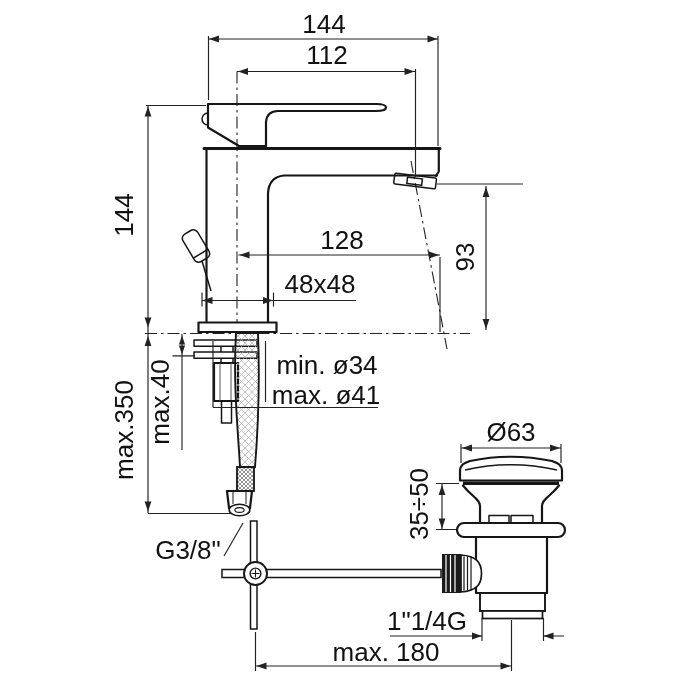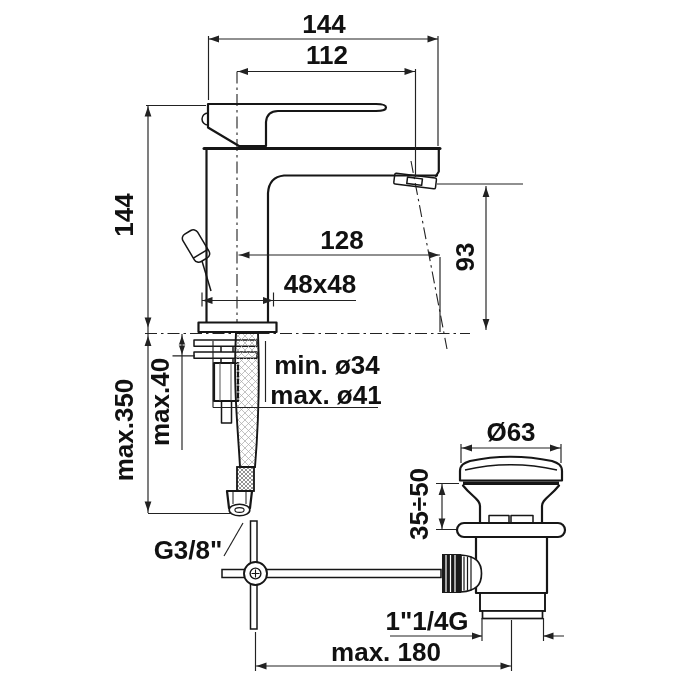--- a/index.html
+++ b/index.html
@@ -1,16 +1,16 @@
 <!DOCTYPE html>
 <html><head>
 <meta charset="utf-8">
 <style>
   html,body{margin:0;padding:0;background:#ffffff;}
-  .stage{width:671px;height:700px;position:relative;background:#fff;overflow:hidden;font-weight:bold;}
+  .stage{width:671px;height:700px;position:relative;background:#fff;overflow:hidden;}
   svg{display:block;}
   text{font-family:"Liberation Sans","DejaVu Sans",sans-serif;fill:#111;font-size:26px;}
   .obj{stroke:#161616;fill:none;stroke-width:2.2;stroke-linejoin:round;stroke-linecap:round;}
   .objthin{stroke:#161616;fill:none;stroke-width:1.5;stroke-linejoin:round;}
   .objfill{stroke:#161616;fill:#ffffff;stroke-width:2.2;stroke-linejoin:round;}
   .dim{stroke:#222;fill:none;stroke-width:1.15;}
   .cl{stroke:#222;fill:none;stroke-width:1.1;stroke-dasharray:12 4 2.5 4;}
   .arr{fill:#222;stroke:none;}
 </style>
 </head>

